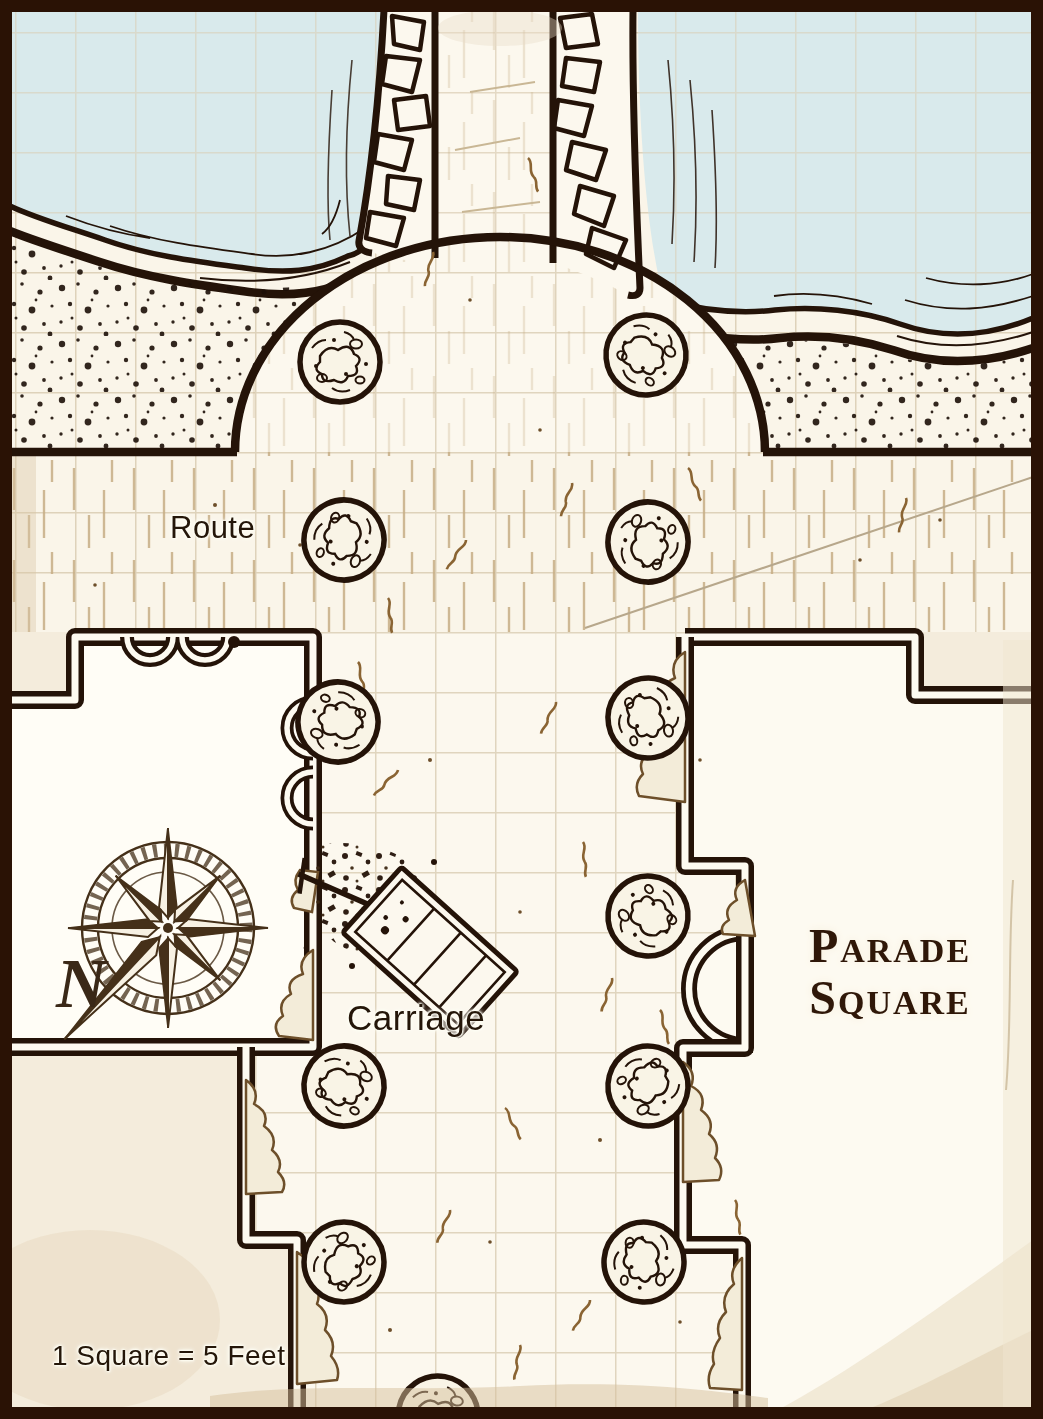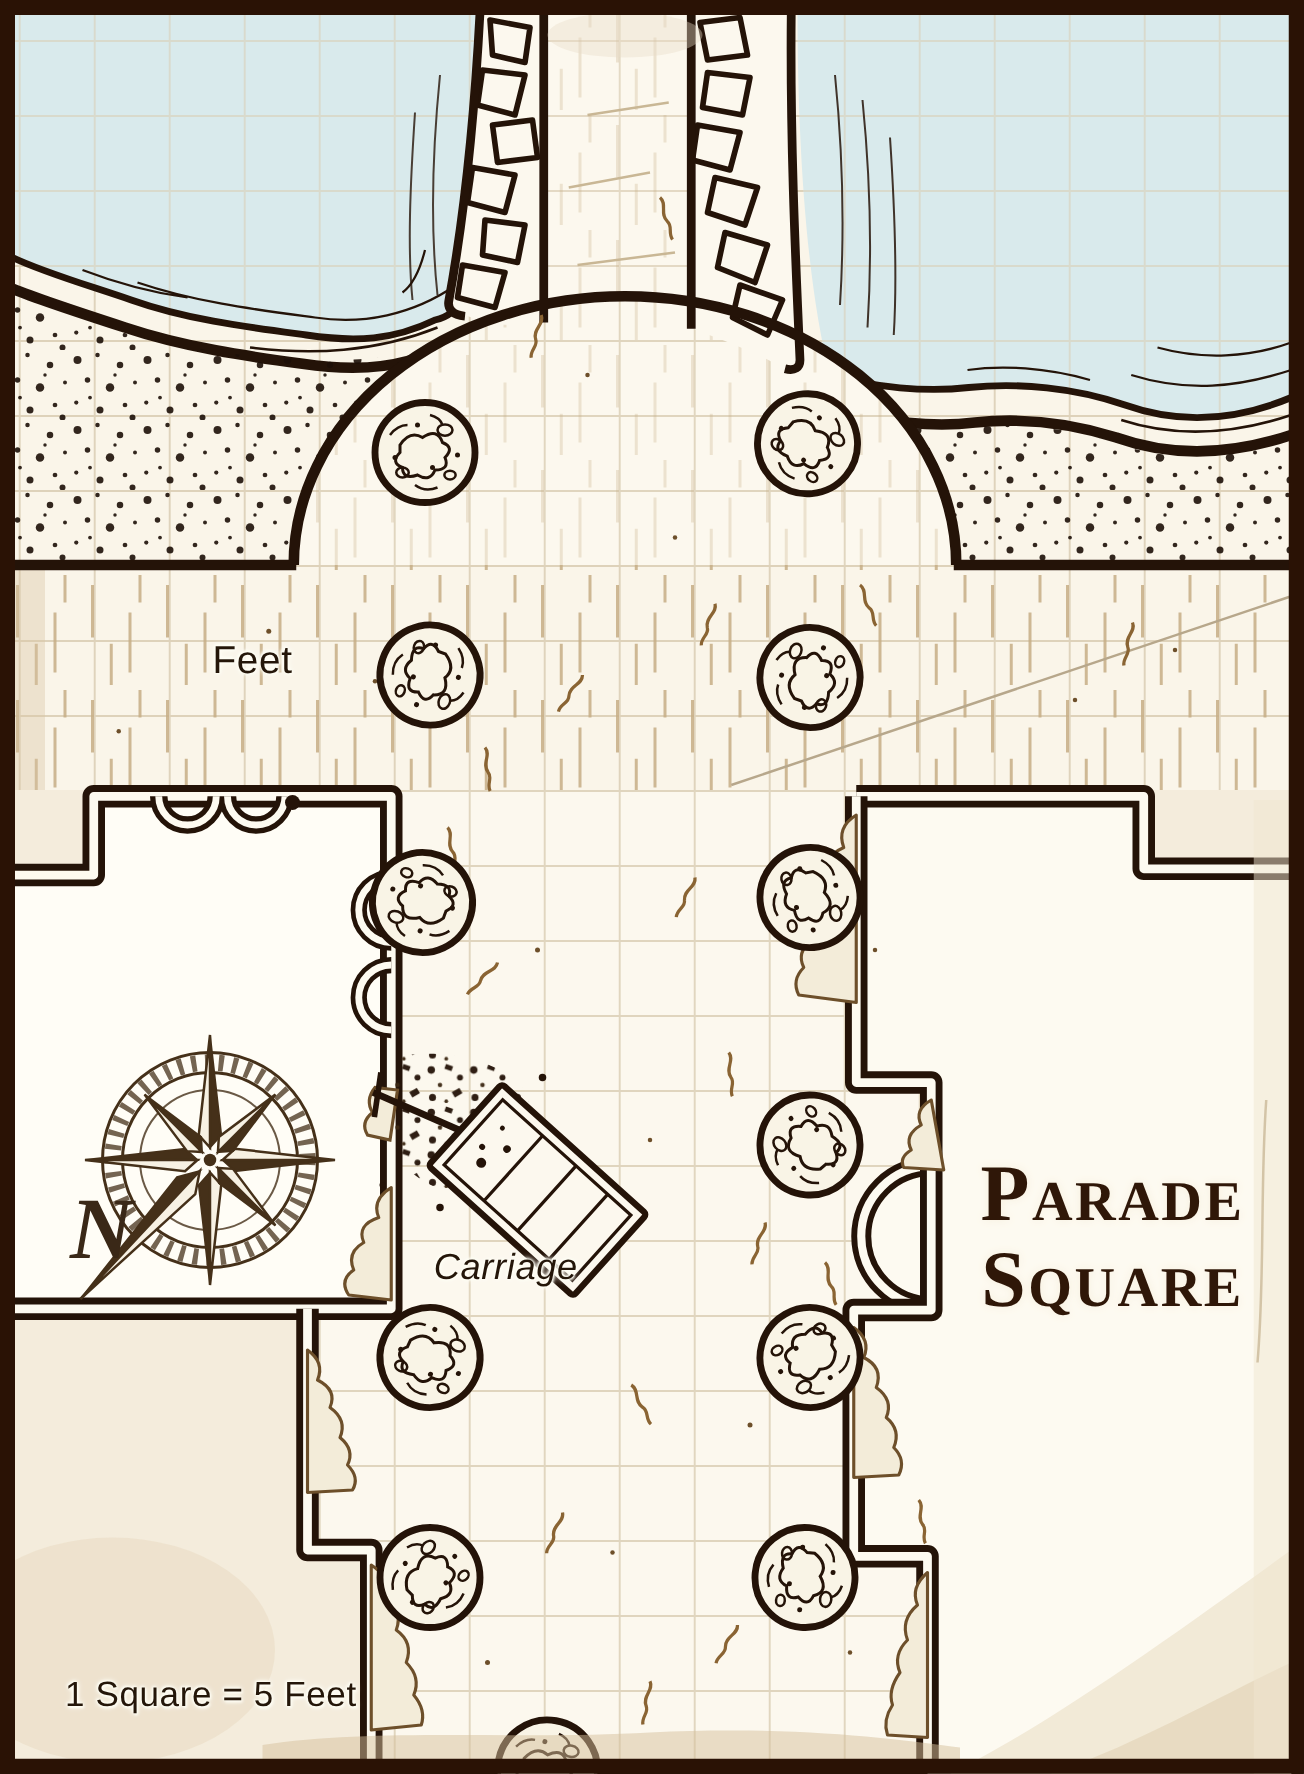--- a/index.html
+++ b/index.html
@@ -9,28 +9,28 @@
     font-family:"Liberation Sans", sans-serif;
   }
   .stage svg{position:absolute;left:0;top:0;}
   .map-label{
     position:absolute;color:#241609;
     font-family:"Liberation Sans", sans-serif;
     text-shadow:0 0 6px #fffdf4,0 0 4px #fffdf4,0 0 2px #fffdf4,1px 1px 2px #fffdf4,-1px -1px 2px #fffdf4;
     white-space:nowrap;letter-spacing:.5px;
   }
   .label-docks{left:170px;top:510px;font-size:31px;}
-  .label-carriage{left:347px;top:998px;font-size:29px;font-style:italic;}
+  .label-carriage{left:347px;top:998px;font-size:35px;}
   .label-scale{left:52px;top:1340px;font-size:28px;text-align:right;}
   .map-title{
     position:absolute;left:762px;top:920px;width:256px;
     text-align:center;color:#2f1708;
     font-family:"Liberation Serif", serif;
     font-weight:bold;font-variant:small-caps;
-    font-size:64px;line-height:1.08;letter-spacing:2px;
+    font-size:48px;line-height:1.08;letter-spacing:2px;
     text-shadow:0 0 8px #f7efdd;
   }
   .compass-n{
     position:absolute;left:56px;top:944px;
     font-family:"Liberation Serif", serif;
     font-style:italic;font-weight:bold;
     font-size:70px;color:#3a2817;
   }
 </style>
 </head>
@@ -350,21 +350,21 @@
     <path d="M840,1419 L1033,1419 L1033,1330 C970,1360 900,1400 840,1419 Z" fill="#d9c6a2" opacity=".4"></path>
     <path d="M210,1409 V1396 C300,1382 420,1392 520,1386 C640,1380 720,1392 768,1398 V1409 Z" fill="#d6bf9b" opacity=".5"></path>
     <rect x="1003" y="640" width="30" height="779" fill="#efe5cf" opacity=".5"></rect>
     <path d="M1013,880 C1008,950 1012,1020 1006,1090" stroke="#cbb999" stroke-width="2" fill="none" opacity=".8"></path>
     <ellipse cx="500" cy="28" rx="62" ry="18" fill="#e8ddc8" opacity=".4"></ellipse>
   </g>
 
   <rect x="5" y="5" width="1033" height="1409" fill="none" stroke="#2a1205" stroke-width="14"></rect>
 </svg>
 
-<div class="map-label label-docks">Feet</div>
+<div class="map-label label-docks">Route</div>
 <div class="map-label label-carriage">Carriage</div>
 <div class="map-label label-scale">1 Square = 5 Feet</div>
 <div class="map-title">
   <div>Parade</div>
   <div>Square</div>
 </div>
 <div class="compass-n">N</div>
 </div>
 
 </body></html>

